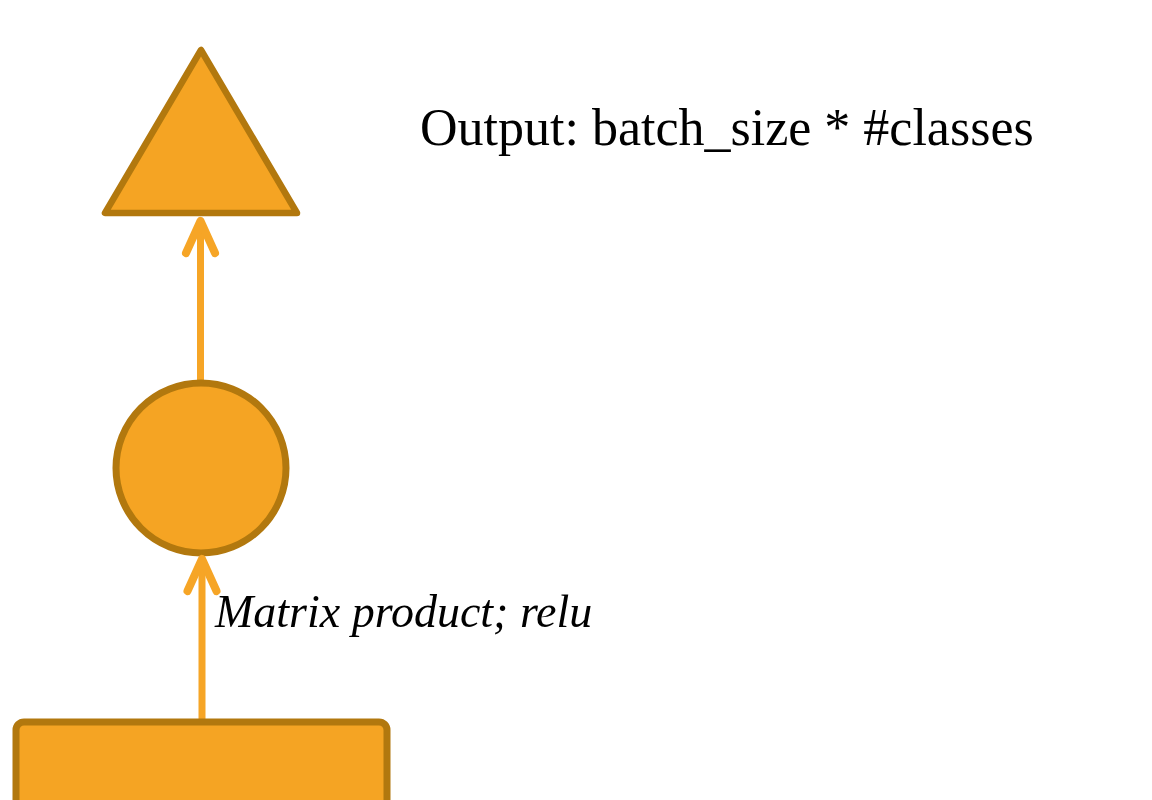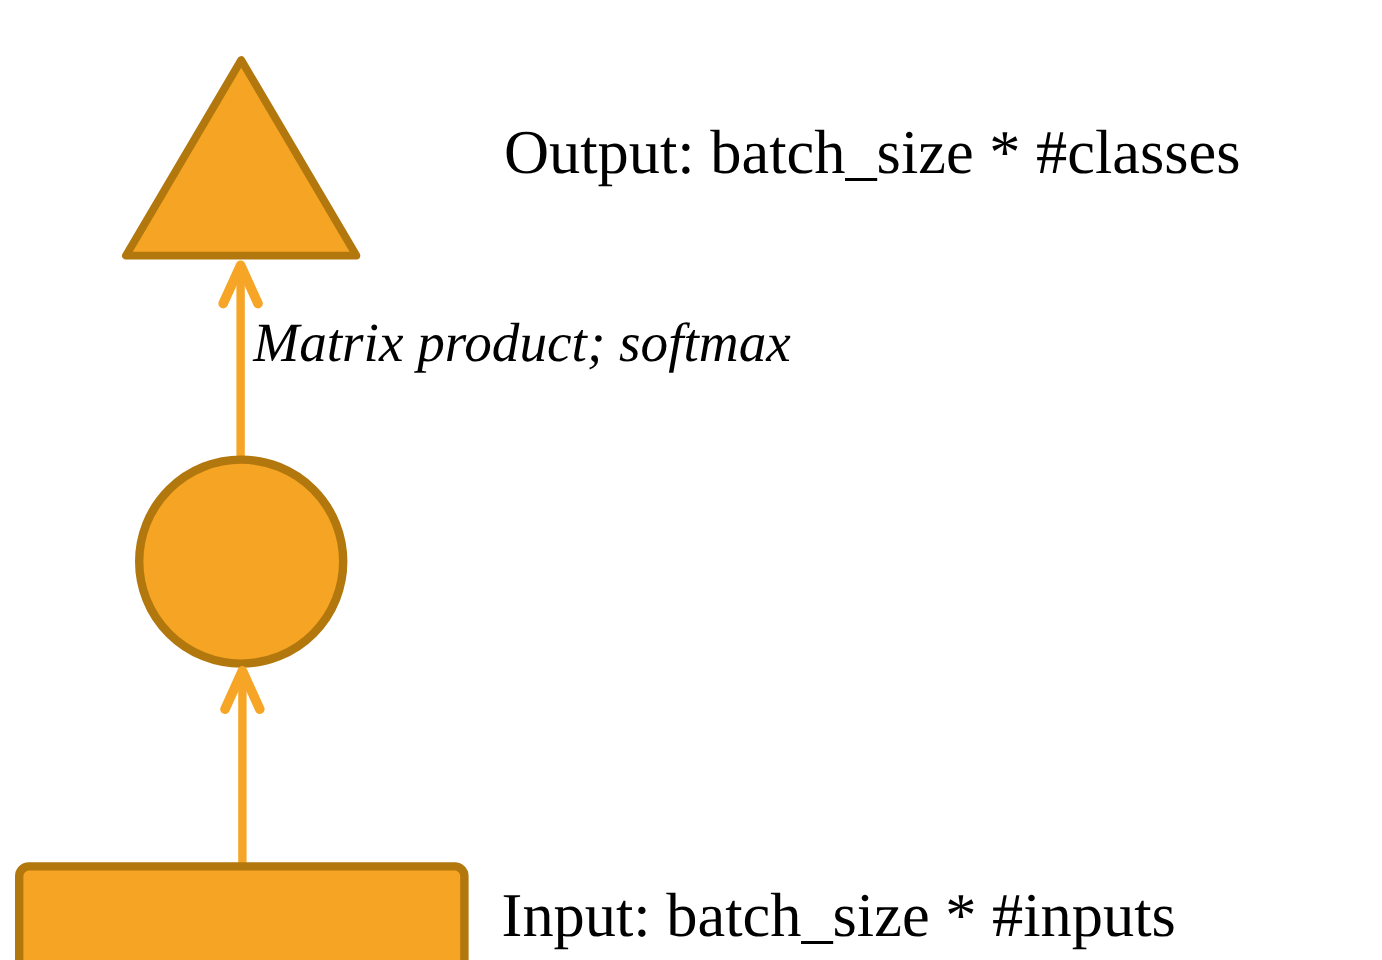--- a/index.html
+++ b/index.html
@@ -61,19 +61,18 @@
     <g>
       <line x1="202" y1="688" x2="202" y2="530" stroke-width="7" stroke-linecap="butt" stroke="#F6A526"></line>
       <polyline points="187.5,559 202,527 216.5,559" fill="none" stroke-width="8" stroke-linecap="round" stroke-linejoin="round" stroke="#F6A526"></polyline>
     </g>
 
     <rect x="16" y="690" width="371" height="97" rx="8" ry="8" stroke-width="7" fill="#F5A423" stroke="#B2780E"></rect>
   </svg>
 
   <div id="label-output" class="node-label">Output: batch_size * #classes</div>
 
-  <div id="label-softmax" class="edge-label">Matrix product; softmax</div>
 
 
+  <div id="label-relu" class="edge-label">Matrix product; relu</div>
 
-  <div id="label-input" class="node-label">Input: batch_size * #inputs</div>
 
 </div>
 
 </body></html>

